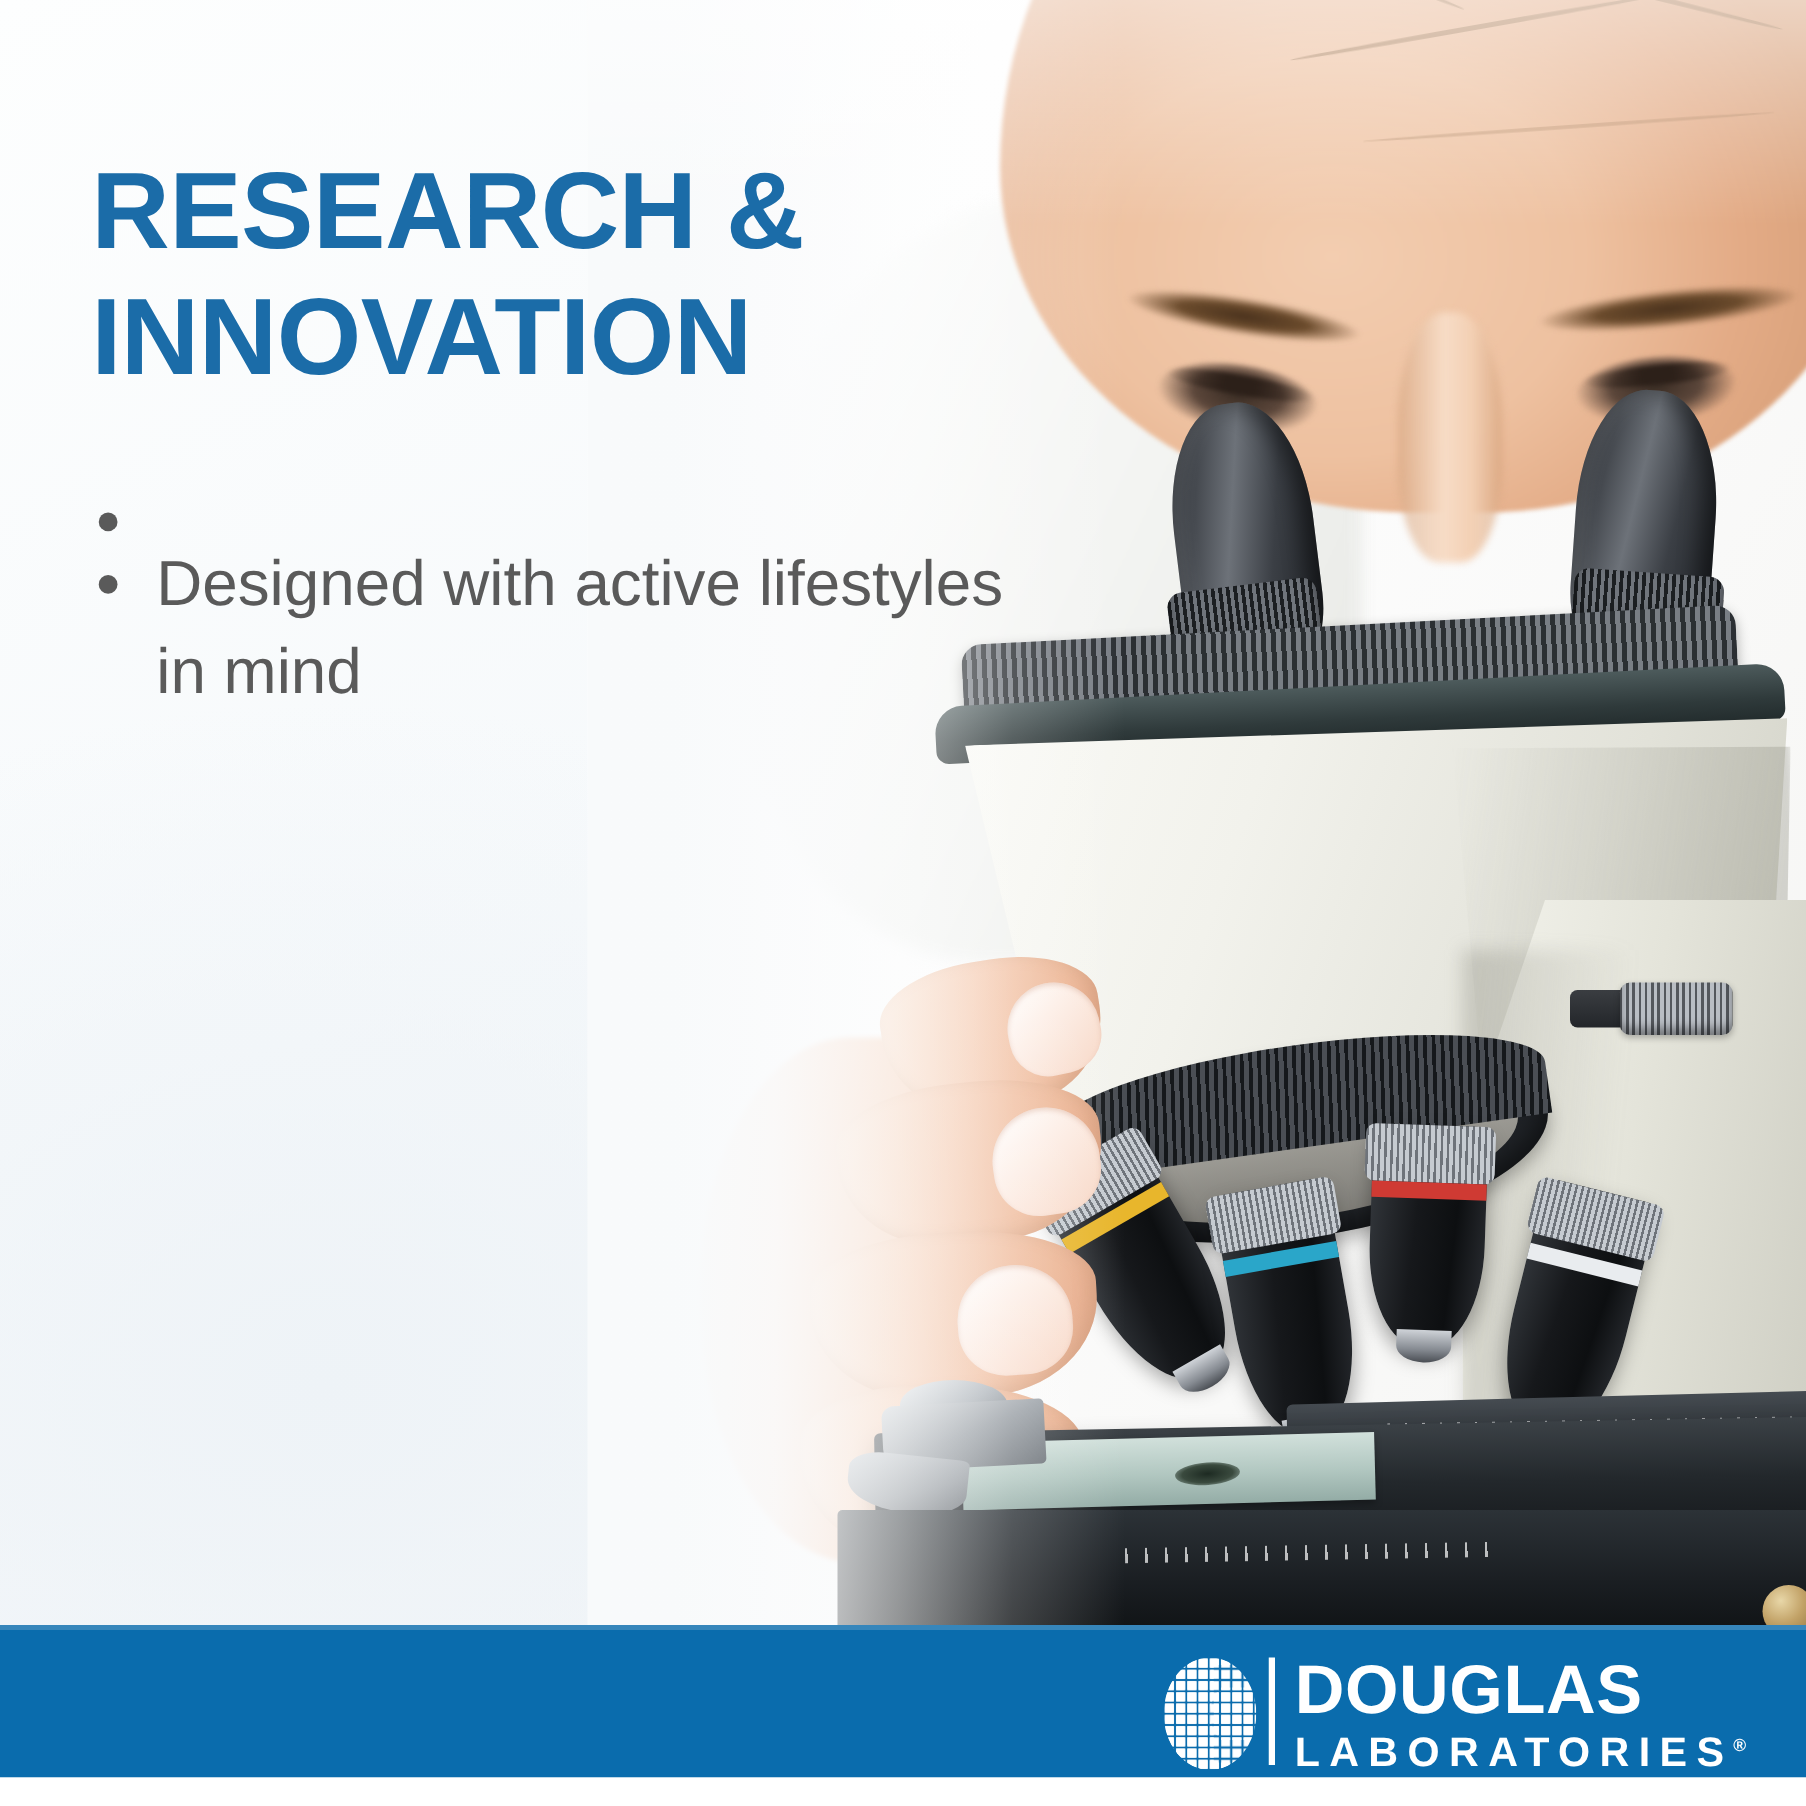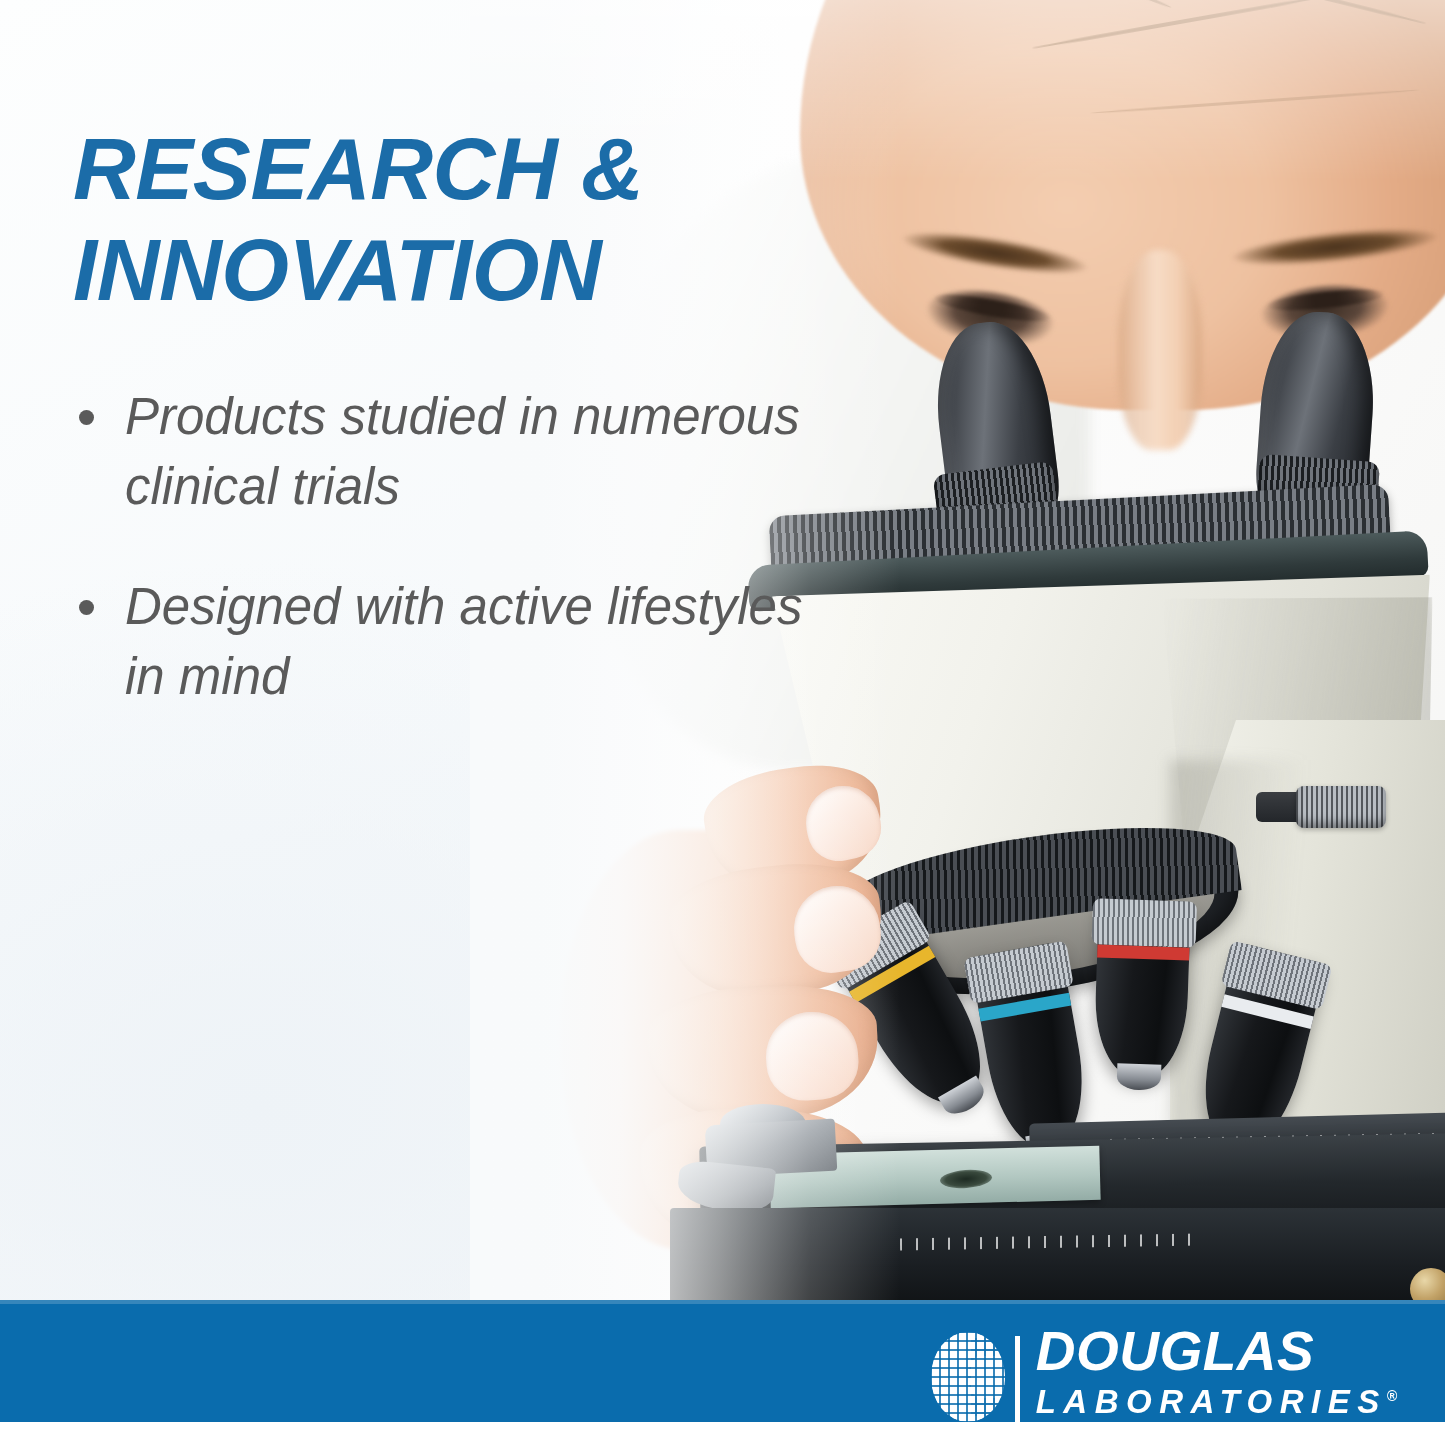--- a/index.html
+++ b/index.html
@@ -7,21 +7,20 @@
     padding: 0;
     background: #ffffff;
   }
   .canvas {
     position: relative;
     width: 1445px;
     height: 1422px;
     overflow: hidden;
     background: #f8fafb;
     font-family: "Liberation Sans", sans-serif;
-    font-style: italic;
   }
 
   
   .bg-wash {
     position: absolute;
     inset: 0;
     background:
       radial-gradient(ellipse 70% 55% at 18% 78%, #eef3f7 0%, rgba(238,243,247,0) 70%),
       linear-gradient(155deg, #fdfefe 0%, #f6f9fb 45%, #eef2f6 100%);
   }
@@ -461,21 +460,21 @@
   .footer-edge {
     position: absolute;
     left: 0; right: 0; top: 0; height: 4px;
     background: rgba(255,255,255,0.18);
   }
   .logo {
     position: absolute;
     right: 48px;
     top: 26px;
     display: flex;
-    align-items: flex-end;
+    align-items: flex-start;
     gap: 0px;
   }
   .logo-mark { width: 74px; height: 90px; display: block; }
   .logo-sep {
     width: 5px;
     height: 86px;
     background: #ffffff;
     margin-left: 10px;
     margin-right: 16px;
   }
@@ -598,21 +597,20 @@
   </div>
 
   <div class="heading">
     <div>RESEARCH &amp;</div>
     <div>INNOVATION</div>
   </div>
 
   <div class="bullets">
     <div class="bullet">
       <span class="dot"></span>
-      <span>Products studied in numerous clinical trials</span>
     </div>
     <div class="bullet">
       <span class="dot"></span>
       <span>Designed with active lifestyles in mind</span>
     </div>
   </div>
 
   <div class="footer">
     <div class="footer-edge"></div>
 

